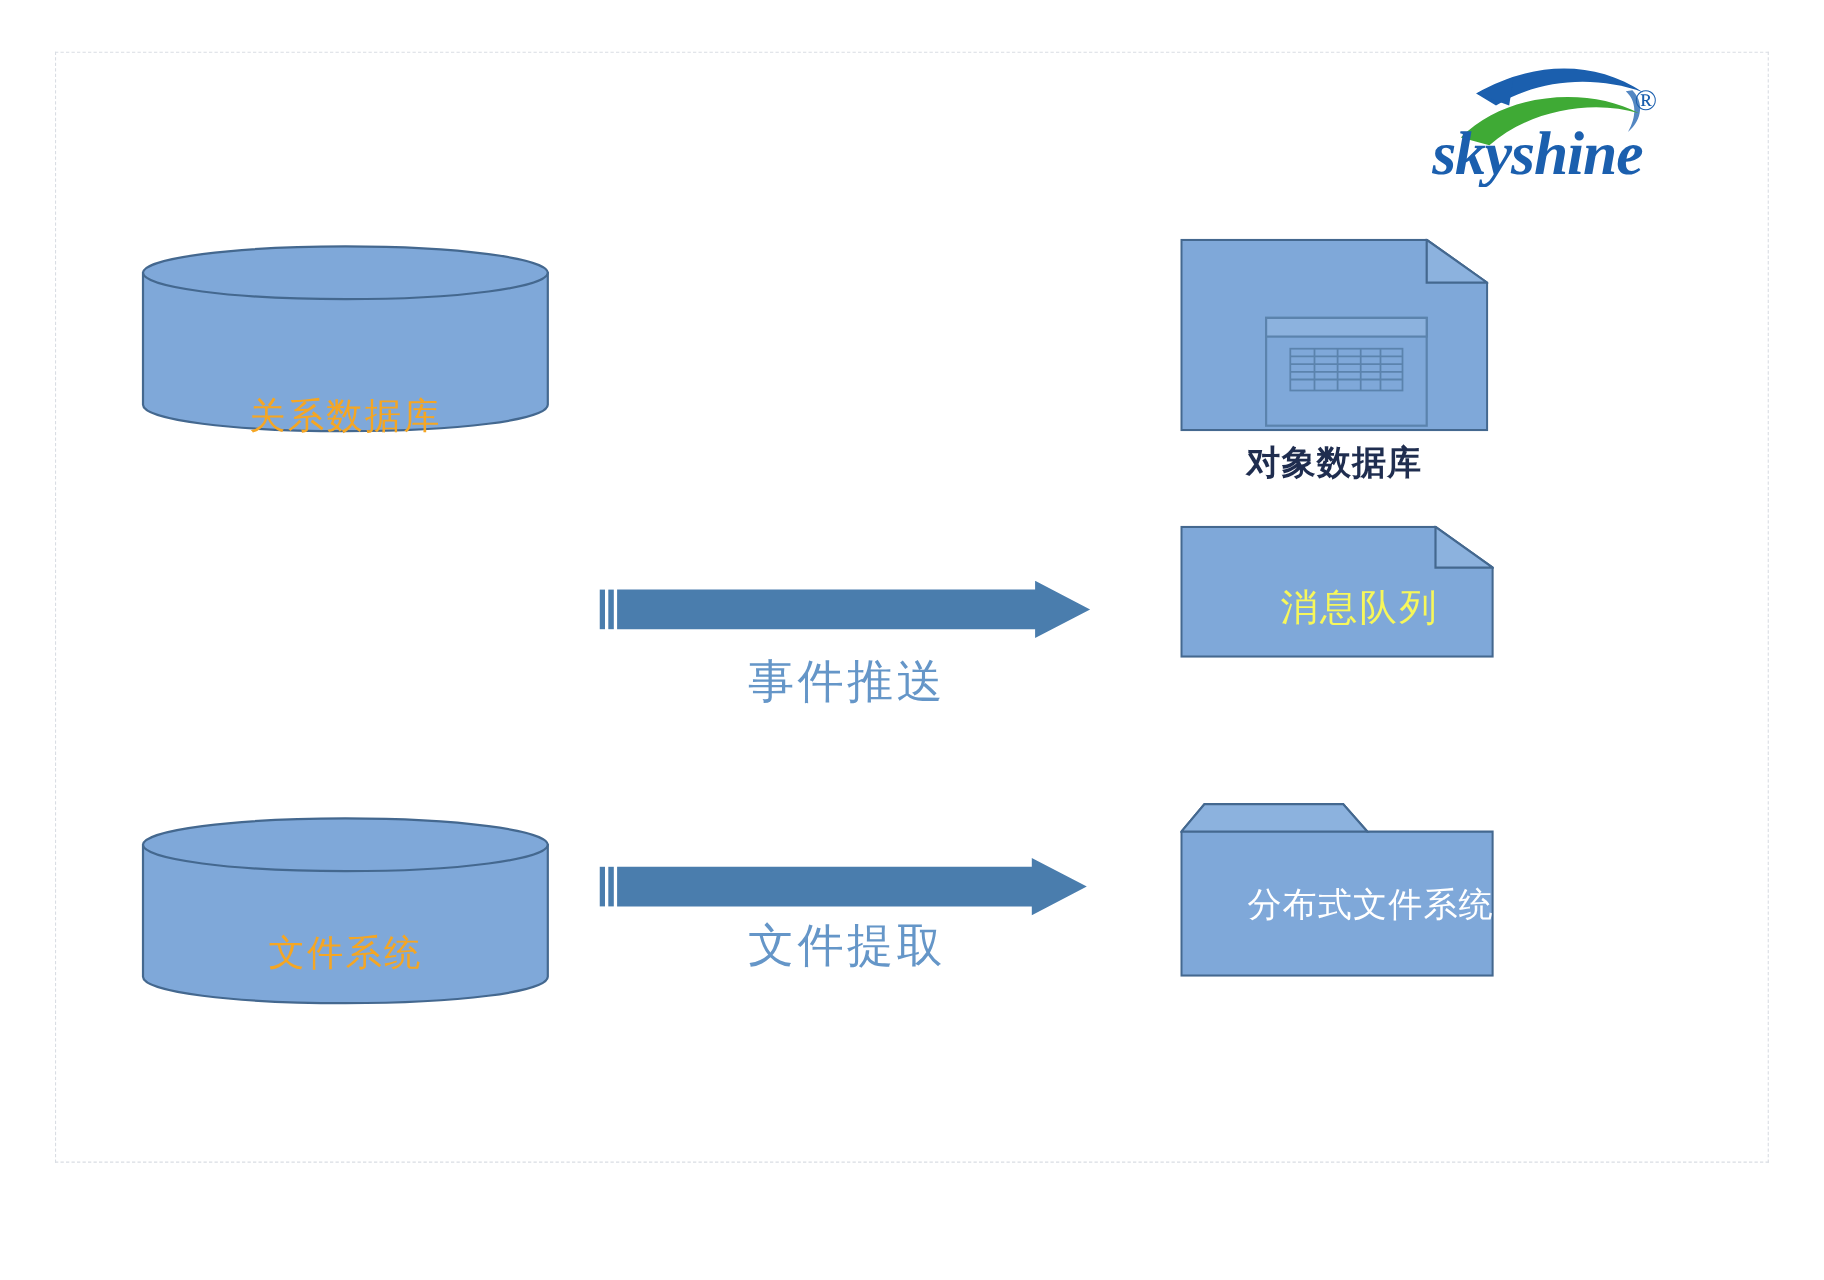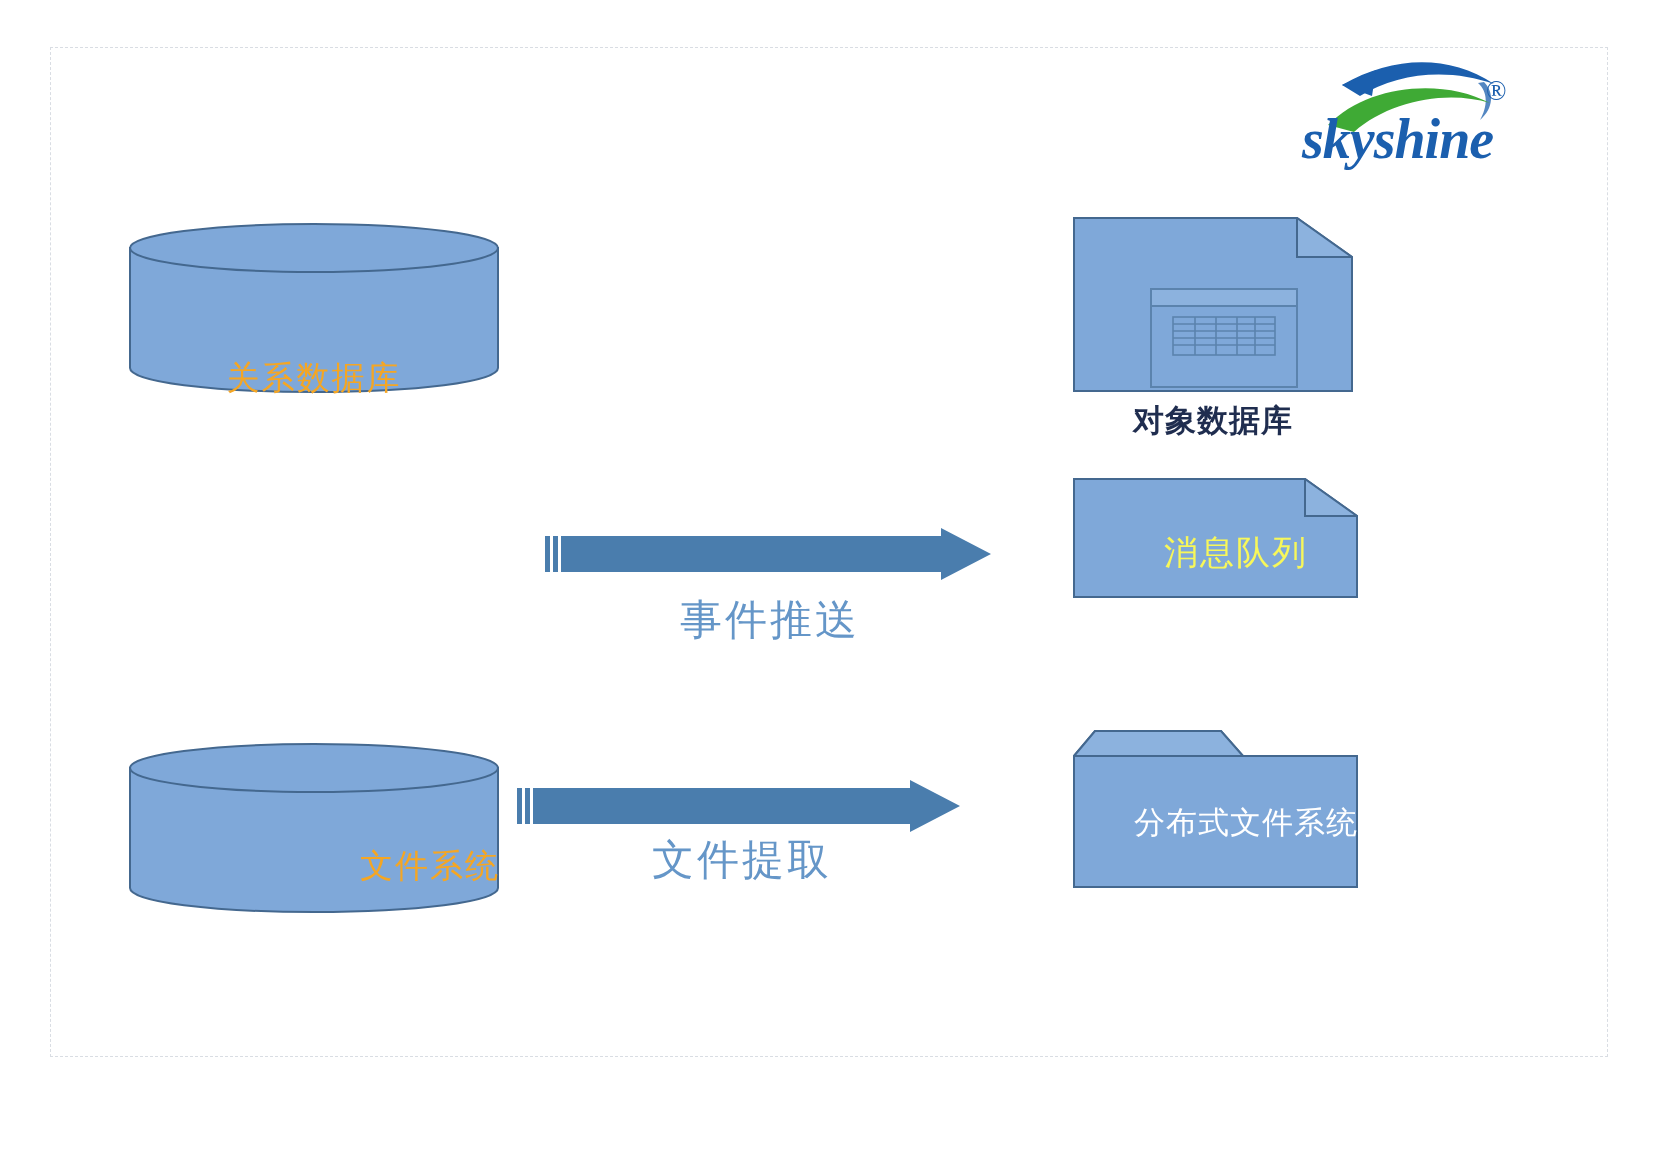--- a/index.html
+++ b/index.html
@@ -66,42 +66,42 @@
     font-size: 33px;
     font-weight: normal;
     letter-spacing: 2px;
     font-family: "Liberation Sans", sans-serif;
   }
   #cyl-1 { left: 128px; top: 222px; }
   #cyl-1 .cyl-label { top: 102px; margin-top: 32px; }
   #cyl-2 { left: 128px; top: 482px; }
   #cyl-2 .cyl-label { top: 102px; }
   #cyl-3 { left: 128px; top: 742px; }
-  #cyl-3 .cyl-label { top: 102px; text-align: right; }
+  #cyl-3 .cyl-label { top: 102px; }
 
   
   .arrow-group {
     position: absolute;
     width: 450px;
     height: 120px;
   }
   .arrow-group svg { position: absolute; left: 0; top: 0; }
   .arrow-label {
     position: absolute;
     left: 0;
     width: 450px;
     text-align: center;
     color: #6596c8;
     font-family: "Liberation Sans", sans-serif;
   }
   #arrow-1 { left: 545px; top: 262px; }
   #arrow-1 .arrow-label { top: 48px; font-size: 40px; letter-spacing: 1px; }
   #arrow-2 { left: 545px; top: 528px; }
   #arrow-2 .arrow-label { top: 64px; font-size: 42px; letter-spacing: 3px; }
-  #arrow-3 { left: 517px; top: 780px; }
+  #arrow-3 { left: 545px; top: 780px; }
   #arrow-3 .arrow-label { top: 52px; font-size: 42px; letter-spacing: 3px; }
 
   
   .doc-shape, .folder-shape {
     position: absolute;
   }
   .doc-shape svg, .folder-shape svg { display: block; }
 
   #doc-1 { left: 1073px; top: 217px; width: 280px; height: 175px; }
   #doc-1-label {

